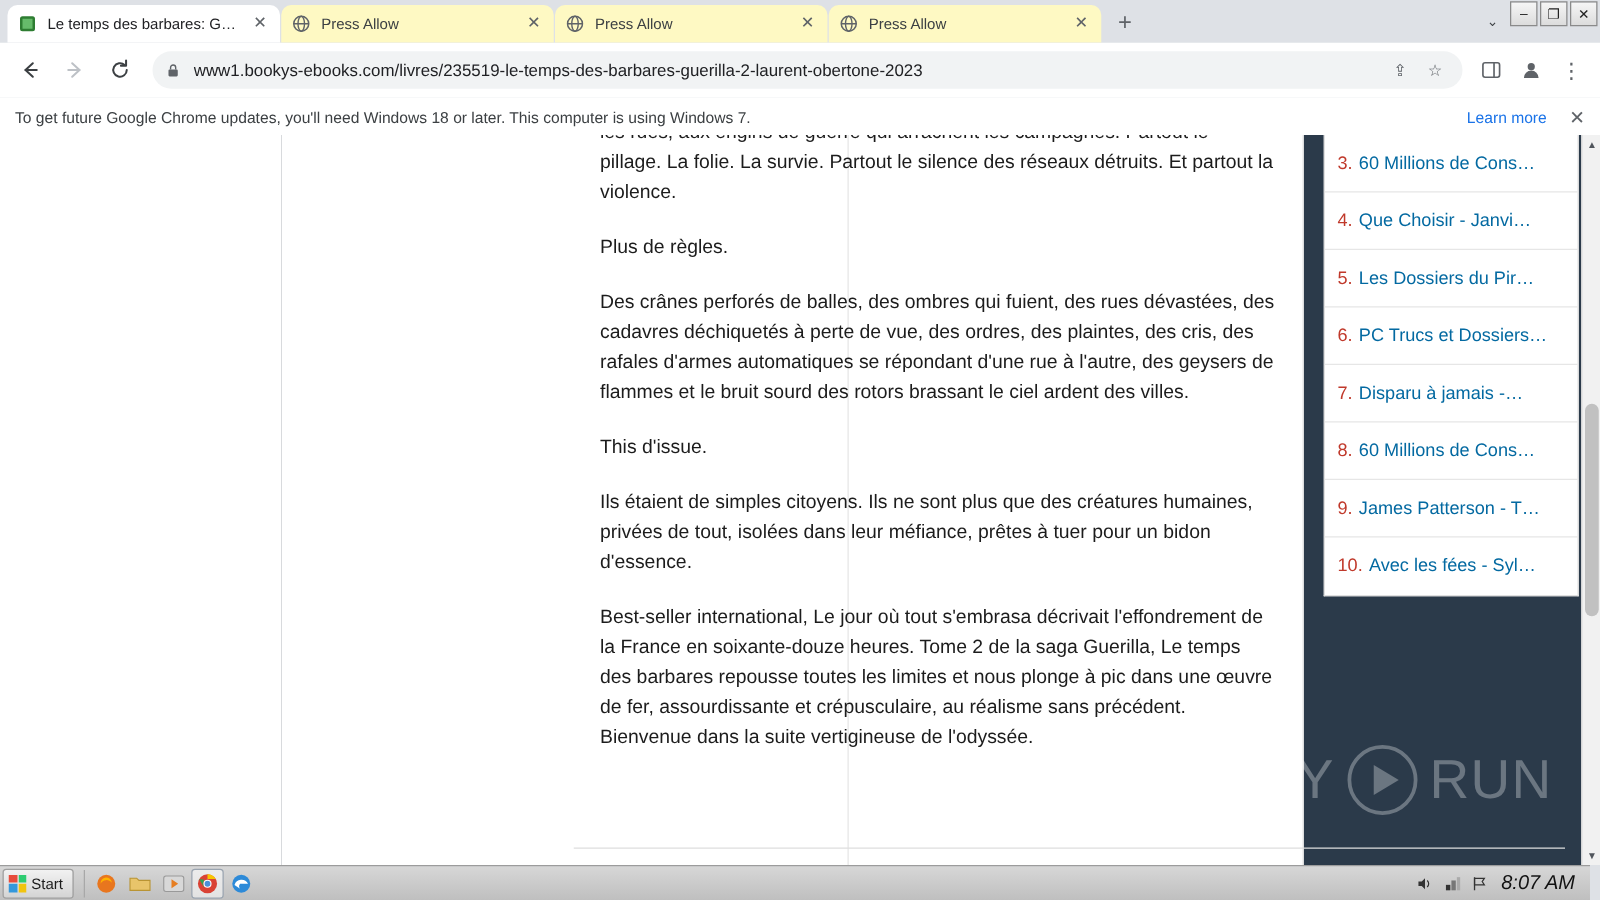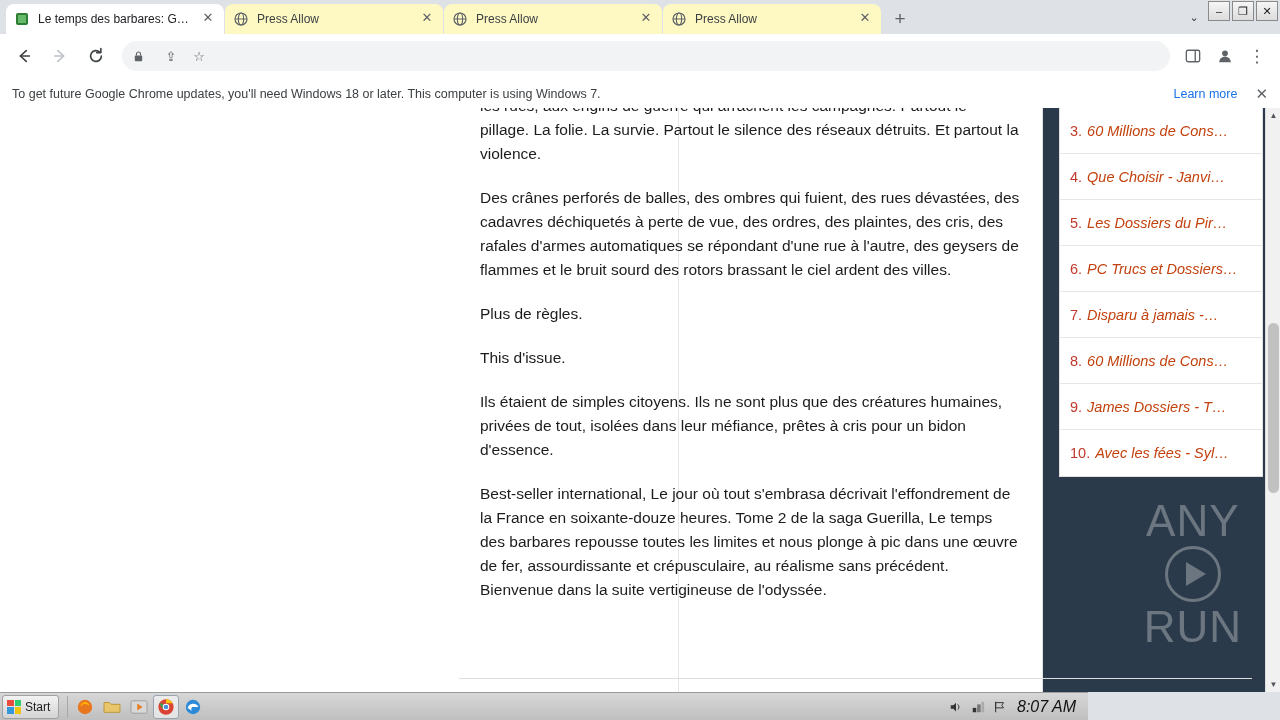--- a/index.html
+++ b/index.html
@@ -243,25 +243,24 @@
     align-items: center;
     padding: 0 10px;
     border-bottom: 1px solid #e6e6e6;
     font-size: 14.5px;
     color: #c0392b;
     white-space: nowrap;
     overflow: hidden;
   }
   .side-item .num { color: #c0392b; margin-right: 5px; }
   .side-item .lbl {
-    color: #c2410c;
+    color: #0369a1;
     overflow: hidden;
     text-overflow: ellipsis;
     white-space: nowrap;
-    font-style: italic;
   }
   .side-item:last-child { border-bottom: none; }
 
   
   .scrollbar {
     position: absolute;
     right: 0; top: 108px;
     width: 15px; height: 584px;
     background: #f1f1f1;
     border-left: 1px solid #dcdcdc;
@@ -284,21 +283,20 @@
 
   
   .watermark {
     position: absolute;
     right: 38px;
     bottom: 40px;
     display: flex;
     align-items: center;
     opacity: 0.30;
     pointer-events: none;
-    flex-direction: column;
   }
   .watermark .wm-text {
     font-size: 44px;
     letter-spacing: 1px;
     color: #ffffff;
     font-family: "Liberation Sans", sans-serif;
   }
   .watermark .wm-logo {
     width: 56px; height: 56px;
     border: 3px solid #ffffff;
@@ -311,21 +309,21 @@
     border-left: 20px solid #ffffff;
     border-top: 12px solid transparent;
     border-bottom: 12px solid transparent;
     margin-left: 6px;
   }
 
   
   .taskbar {
     position: absolute;
     left: 0; bottom: 0;
-    width: 1088px;
+    width: 1272px;
     height: 28px;
     background: linear-gradient(#d7d7d7, #bfbfbf);
     border-top: 1px solid #9c9c9c;
     display: flex;
     align-items: center;
   }
   .startbtn {
     height: 24px;
     margin: 0 4px 0 2px;
     padding: 0 8px 0 4px;
@@ -457,20 +455,21 @@
         </svg>
     </div>
 
     <div class="omnibox">
       <span class="lock">
         <svg width="13" height="13" viewBox="0 0 14 14">
             <rect x="3" y="6" width="8" height="6" rx="1" fill="#5f6368"></rect>
             <path d="M4.8 6 V4.4 a2.2 2.2 0 0 1 4.4 0 V6" fill="none" stroke="#5f6368" stroke-width="1.2"></path>
           </svg>
       </span>
+      <span class="url">www1.bookys-ebooks.com/livres/235519-le-temps-des-barbares-guerilla-2-laurent-obertone-2023</span>
       <span class="obicon">⇪</span>
       <span class="obicon">☆</span>
     </div>
 
     <div class="tbicon">
       <svg width="16" height="16" viewBox="0 0 18 18">
           <rect x="1.5" y="2.5" width="15" height="13" rx="2" fill="none" stroke="#5f6368" stroke-width="1.5"></rect>
           <line x1="11.5" y1="2.5" x2="11.5" y2="15.5" stroke="#5f6368" stroke-width="1.5"></line>
         </svg>
     </div>
@@ -491,24 +490,24 @@
 
   <div class="viewport">
     <div class="page-bg-left"></div>
 
     <div class="content-col">
       <div class="divider-v"></div>
       <div class="divider-h"></div>
 
       <div class="article">
         <p>les rues, aux engins de guerre qui arrachent les campagnes. Partout le pillage. La folie. La survie. Partout le silence des réseaux détruits. Et partout la violence.</p>
+        <p>Plus de règles.</p>
         <p>Des crânes perforés de balles, des ombres qui fuient, des rues dévastées, des cadavres déchiquetés à perte de vue, des ordres, des plaintes, des cris, des rafales d'armes automatiques se répondant d'une rue à l'autre, des geysers de flammes et le bruit sourd des rotors brassant le ciel ardent des villes.</p>
-        <p>Plus de règles.</p>
         <p>This d'issue.</p>
-        <p>Ils étaient de simples citoyens. Ils ne sont plus que des créatures humaines, privées de tout, isolées dans leur méfiance, prêtes à cris pour un bidon d'essence.</p>
+        <p>Ils étaient de simples citoyens. Ils ne sont plus que des créatures humaines, privées de tout, isolées dans leur méfiance, prêtes à tuer pour un bidon d'essence.</p>
         <p>Best-seller international, Le jour où tout s'embrasa décrivait l'effondrement de la France en soixante-douze heures. Tome 2 de la saga Guerilla, Le temps des barbares repousse toutes les limites et nous plonge à pic dans une œuvre de fer, assourdissante et crépusculaire, au réalisme sans précédent. Bienvenue dans la suite vertigineuse de l'odyssée.</p>
       </div>
     </div>
 
     <div class="side-list">
       <div class="side-item">
         <span class="num">3.</span>
         <span class="lbl">60 Millions de Cons…</span>
       </div>
       <div class="side-item">
@@ -526,21 +525,21 @@
       <div class="side-item">
         <span class="num">7.</span>
         <span class="lbl">Disparu à jamais -…</span>
       </div>
       <div class="side-item">
         <span class="num">8.</span>
         <span class="lbl">60 Millions de Cons…</span>
       </div>
       <div class="side-item">
         <span class="num">9.</span>
-        <span class="lbl">James Dossiers - T…</span>
+        <span class="lbl">James Patterson - T…</span>
       </div>
       <div class="side-item">
         <span class="num">10.</span>
         <span class="lbl">Avec les fées - Syl…</span>
       </div>
     </div>
 
     <div class="watermark">
       <span class="wm-text">ANY</span>
       <span class="wm-logo">

